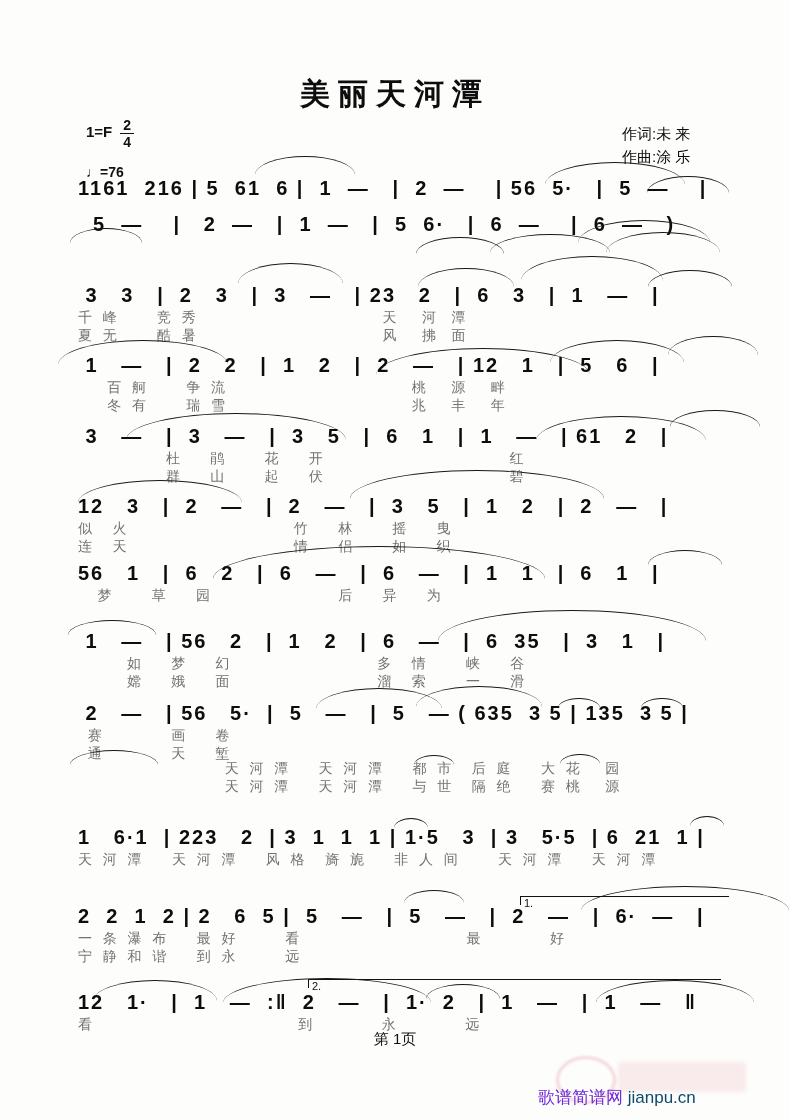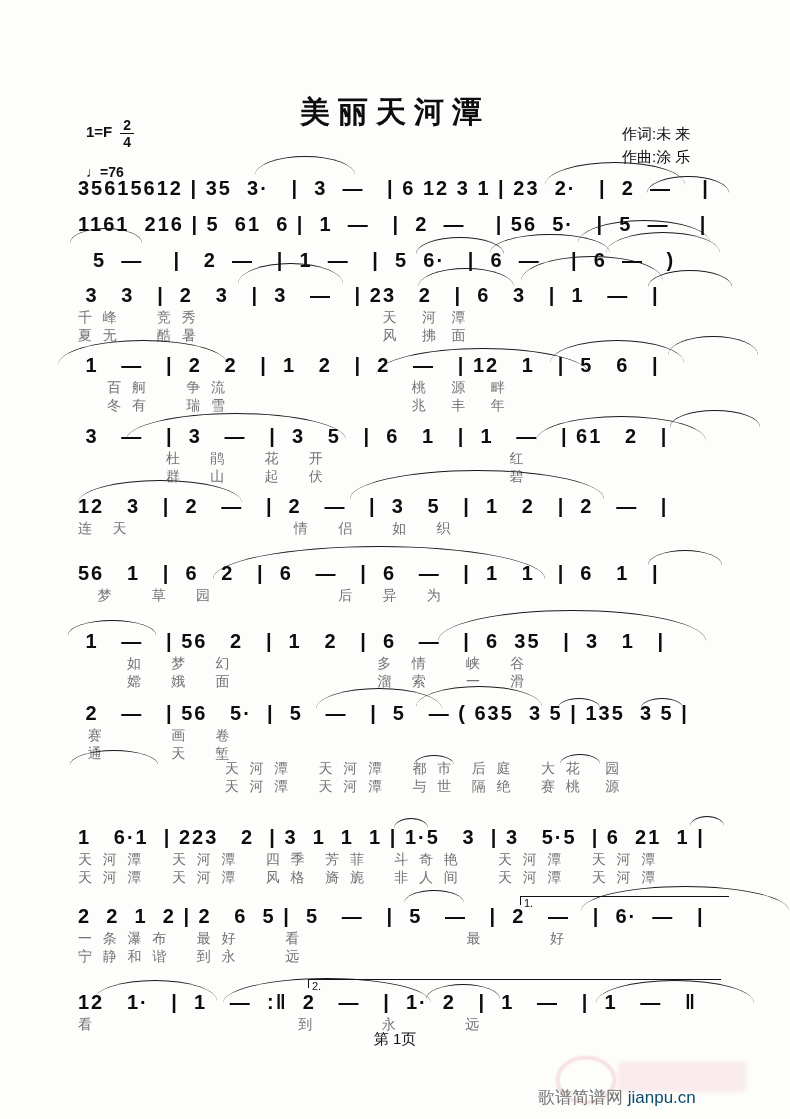--- a/index.html
+++ b/index.html
@@ -1,21 +1,21 @@
 <!DOCTYPE html>
 <html><head>
 <meta charset="utf-8">
 <style>
   html,body{margin:0;padding:0;}
   body{
     width:790px;height:1119px;position:relative;background:#fdfdfc;
     font-family:"Liberation Sans",sans-serif;color:#111;overflow:hidden;
   }
   .page-title{
-    position:absolute;top:92px;left:0;width:790px;text-align:center;
+    position:absolute;top:74px;left:0;width:790px;text-align:center;
     font-family:"DejaVu Serif",serif;font-weight:bold;font-size:30px;
     letter-spacing:8px;color:#0d0d0d;margin:0;
   }
   .meta-key{position:absolute;left:86px;top:118px;font-size:15px;font-weight:bold;}
   .ts{display:inline-block;vertical-align:middle;text-align:center;margin-left:8px;line-height:1;}
   .ts-num{display:block;border-bottom:1.5px solid #111;padding:0 3px 1px;font-size:14px;}
   .ts-den{display:block;padding:1px 3px 0;font-size:14px;}
   .meta-tempo{position:absolute;left:86px;top:164px;font-size:14px;font-weight:bold;}
   .credits{position:absolute;left:622px;top:122px;font-size:15px;line-height:23px;color:#0d0d0d;}
   .sys{position:absolute;left:78px;width:660px;}
@@ -29,42 +29,41 @@
     white-space:pre;color:#737373;
   }
   .arc{
     position:absolute;border-top:1.6px solid #161616;
     border-radius:50% 50% 0 0 / 100% 100% 0 0;pointer-events:none;
   }
   .volta{position:absolute;border-top:1.2px solid #111;border-left:1.2px solid #111;height:8px;}
   .volta-label{position:absolute;top:0;left:3px;font-size:11px;background:transparent;}
   .footer{position:absolute;top:1030px;left:0;width:790px;text-align:center;font-size:15px;color:#111;}
   .watermark{position:absolute;top:1086px;left:538px;font-size:17px;white-space:pre;}
-  .wm-name{color:#737373;}
+  .wm-name{color:#6d28d9;}
   .wm-url{color:#0c4a6e;}
   .ghost1{position:absolute;left:556px;top:1056px;width:54px;height:42px;border:3px solid rgba(236,173,180,0.45);border-radius:50%;filter:blur(1px);}
   .ghost2{position:absolute;left:618px;top:1062px;width:128px;height:30px;background:rgba(240,180,188,0.25);border-radius:4px;filter:blur(2px);}
 </style>
 </head>
 <body>
 
 <h1 class="page-title">美丽天河潭</h1>
 
 <div class="meta-key">
   <span>1=F</span><span class="ts"><span class="ts-num">2</span><span class="ts-den">4</span></span>
 </div>
 <div class="meta-tempo">♩=76</div>
 
 <div class="credits">
   <div>作词:未 来</div>
   <div>作曲:涂 乐</div>
 </div>
 
 <div class="sys" style="top:170px">
-  <div class="notes multi">35615612 | 35  3·   |  3  —   | 6 12 3 1 | 23  2·   |  2  —    |</div>
   <div class="notes multi">1161  216 | 5  61  6 |  1  —   |  2  —    | 56  5·   |  5  —    |</div>
   <div class="notes multi">  5  —    |   2  —   |  1  —   |  5  6·   |  6  —    |  6  —   )</div>
 </div>
 
 <div class="sys" style="top:283px">
   <div class="notes"> 3   3   |  2   3   |  3   —   | 23   2   |  6   3   |  1   —   |</div>
   <div class="lyr">千  峰        竞  秀                                      天     河   潭</div>
   <div class="lyr">夏  无        酷  暑                                      风     拂   面</div>
 </div>
 
@@ -75,20 +74,21 @@
 </div>
 
 <div class="sys" style="top:424px">
   <div class="notes"> 3   —   |  3   —   |  3   5   |  6   1   |  1   —   | 61   2   |</div>
   <div class="lyr">                  杜      鹃        花      开                                      红</div>
   <div class="lyr">                  群      山        起      伏                                      碧</div>
 </div>
 
 <div class="sys" style="top:494px">
   <div class="notes">12   3   |  2   —   |  2   —   |  3   5   |  1   2   |  2   —   |</div>
+  <div class="lyr">似    火                                  竹      林        摇      曳</div>
   <div class="lyr">连    天                                  情      侣        如      织</div>
 </div>
 
 <div class="sys" style="top:561px">
   <div class="notes">56   1   |  6   2   |  6   —   |  6   —   |  1   1   |  6   1   |</div>
   <div class="lyr">    梦        草      园                          后      异      为</div>
 </div>
 
 <div class="sys" style="top:629px">
   <div class="notes"> 1   —   | 56   2   |  1   2   |  6   —   |  6  35   |  3   1   |</div>
@@ -102,21 +102,20 @@
   <div class="lyr">  通              天      堑</div>
 </div>
 
 <div class="sys" style="top:758px">
   <div class="lyr">                              天  河  潭      天  河  潭      都  市    后  庭      大  花     园</div>
   <div class="lyr">                              天  河  潭      天  河  潭      与  世    隔  绝      赛  桃     源</div>
 </div>
 
 <div class="sys" style="top:825px">
   <div class="notes">1   6·1  | 223   2  | 3  1  1  1 | 1·5   3  | 3   5·5  | 6  21  1 |</div>
-  <div class="lyr">天  河  潭      天  河  潭      四  季    芳  菲      斗  奇  艳        天  河  潭      天  河  潭</div>
   <div class="lyr">天  河  潭      天  河  潭      风  格    旖  旎      非  人  间        天  河  潭      天  河  潭</div>
 </div>
 
 <div class="sys" style="top:904px">
   <div class="notes">2  2  1  2 | 2   6  5 |  5   —   |  5   —   |  2   —   |  6·  —   |</div>
   <div class="lyr">一  条  瀑  布      最  好          看                                  最              好</div>
   <div class="lyr">宁  静  和  谐      到  永          远</div>
 </div>
 
 <div class="sys" style="top:990px">

